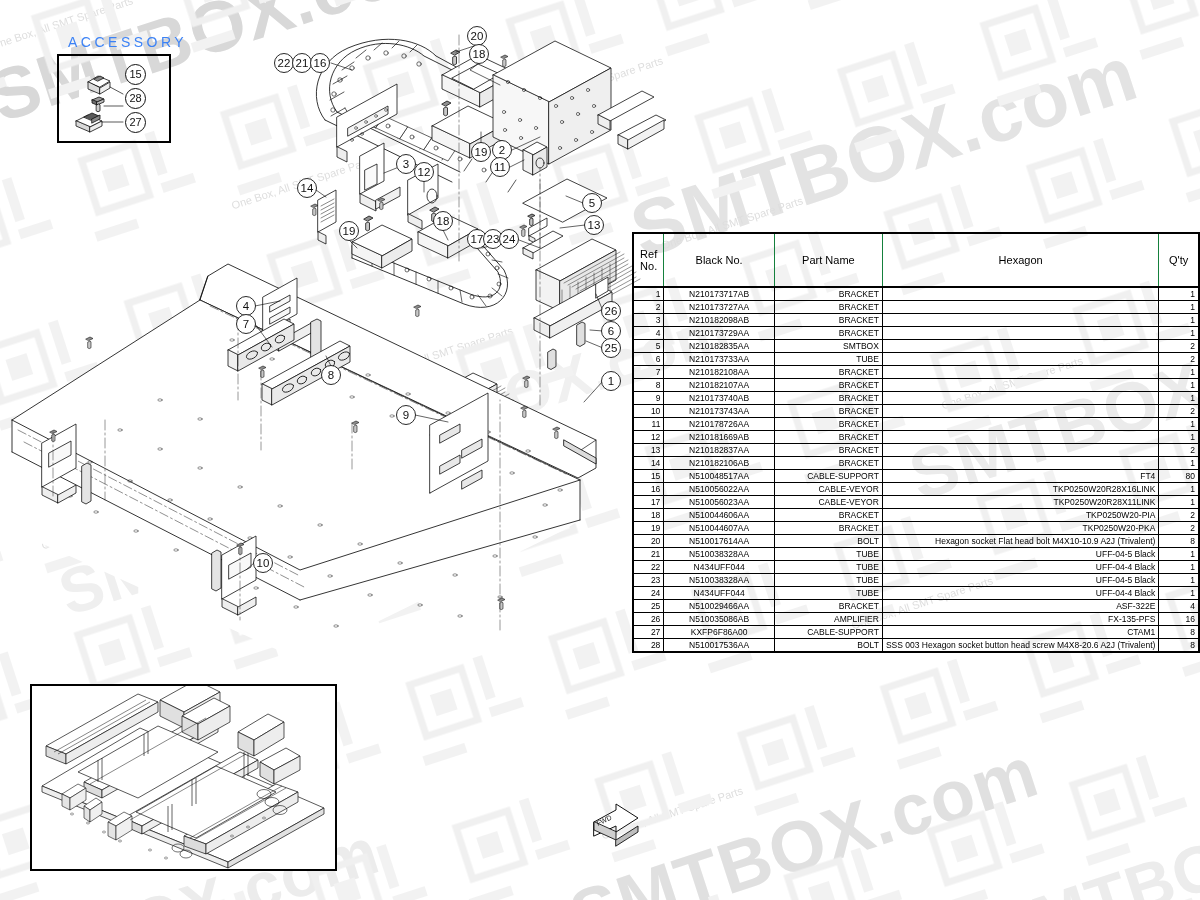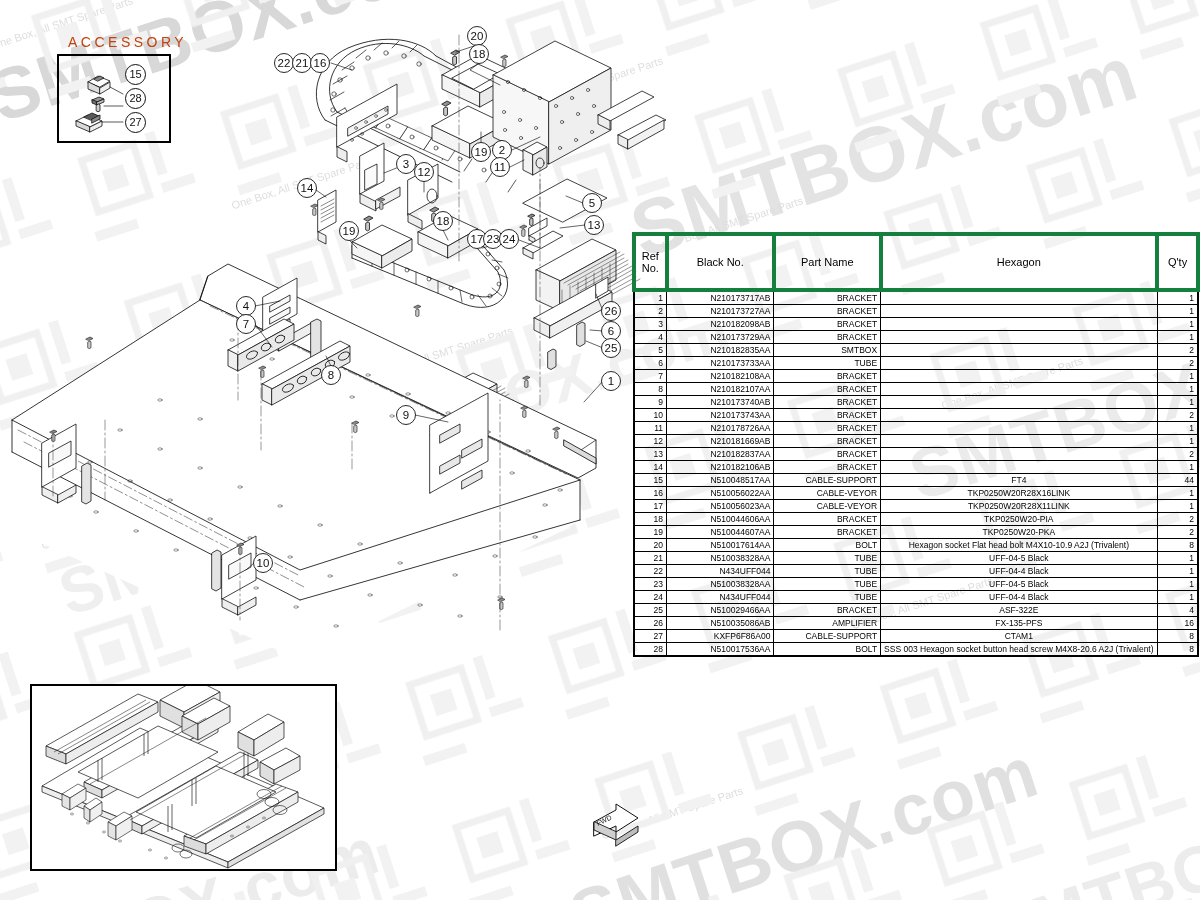--- a/index.html
+++ b/index.html
@@ -27,21 +27,21 @@
   .draw-layer{position:absolute;inset:0;z-index:3;}
   .draw-layer svg{display:block;}
 
   
   #accessory-box{
     position:absolute;left:57px;top:54px;width:110px;height:85px;
     border:2px solid #000;background:transparent;z-index:4;
   }
   #accessory-title{
     position:absolute;left:68px;top:34px;z-index:4;
-    font-size:14px;letter-spacing:3.5px;color:#c2410c;
+    font-size:14px;letter-spacing:3.5px;color:#3b82f6;
     font-family:"Liberation Sans",sans-serif;
   }
 
   
   #photo-inset{
     position:absolute;left:30px;top:684px;width:303px;height:183px;
     border:2px solid #000;background:#fff;z-index:4;overflow:hidden;
   }
 
   
@@ -51,26 +51,26 @@
     font-family:"Liberation Sans",sans-serif;
   }
   table.parts th,table.parts td{
     border:1px solid #000;padding:0 3px;
     font-size:8.5px;line-height:12px;height:12px;
     color:#000;background:transparent;white-space:nowrap;
     font-weight:normal;
   }
   table.parts thead th{
     height:52px;font-size:11px;text-align:center;vertical-align:middle;
-    border:4px solid #15803d;font-weight:normal;
+    border:1px solid #15803d;font-weight:normal;
   }
   .c-ref{width:24px;text-align:right;padding-right:4px;}
-  .c-pn{width:108px;text-align:right;padding-left:5px;}
+  .c-pn{width:108px;text-align:center;padding-left:5px;}
   .c-name{width:104px;text-align:right;padding-left:5px;}
-  .c-rem{width:248px;text-align:center;padding-left:5px;}
+  .c-rem{width:248px;text-align:right;padding-left:5px;}
   .c-qty{width:34px;text-align:right;padding-right:4px;}
   td.c-rem{font-size:7.5px;}
   tr.thick-top td{border-top:2px solid #000;}
   table.parts{border:2px solid #000;}
 </style>
 </head>
 <body>
 
 <div id="page">
 
@@ -1007,21 +1007,21 @@
             <td class="c-pn">N210182106AB</td>
             <td class="c-name">BRACKET</td>
             <td class="c-rem"></td>
             <td class="c-qty">1</td>
           </tr>
           <tr>
             <td class="c-ref">15</td>
             <td class="c-pn">N510048517AA</td>
             <td class="c-name">CABLE-SUPPORT</td>
             <td class="c-rem">FT4</td>
-            <td class="c-qty">44</td>
+            <td class="c-qty">80</td>
           </tr>
           <tr>
             <td class="c-ref">16</td>
             <td class="c-pn">N510056022AA</td>
             <td class="c-name">CABLE-VEYOR</td>
             <td class="c-rem">TKP0250W20R28X16LINK</td>
             <td class="c-qty">1</td>
           </tr>
           <tr>
             <td class="c-ref">17</td>

